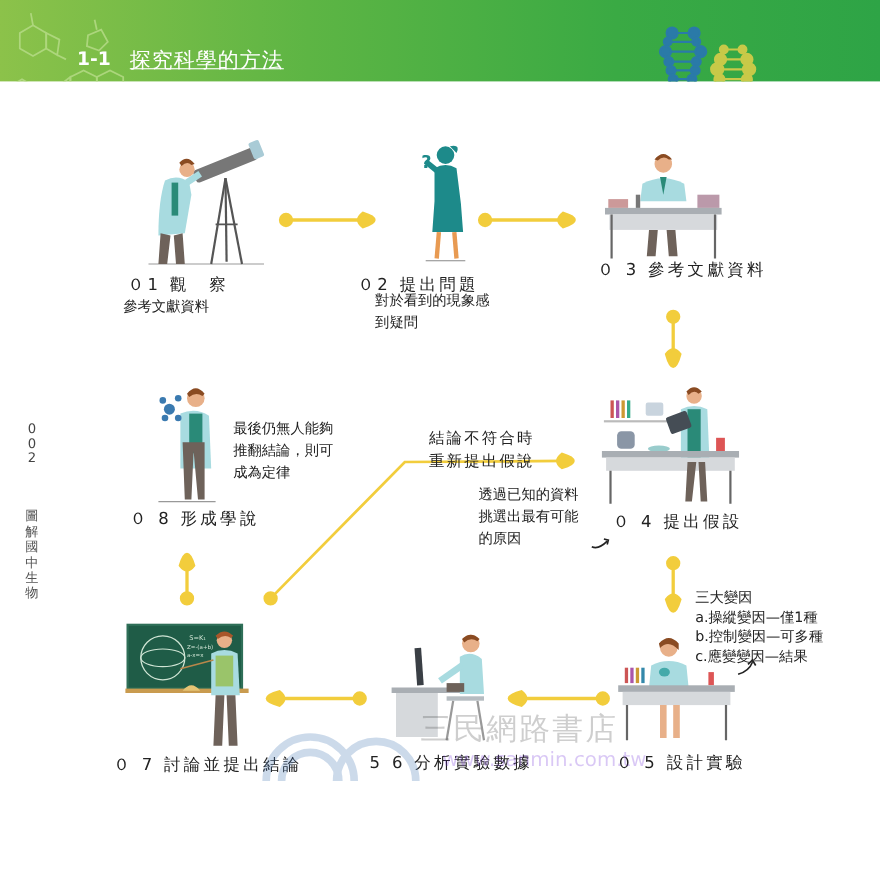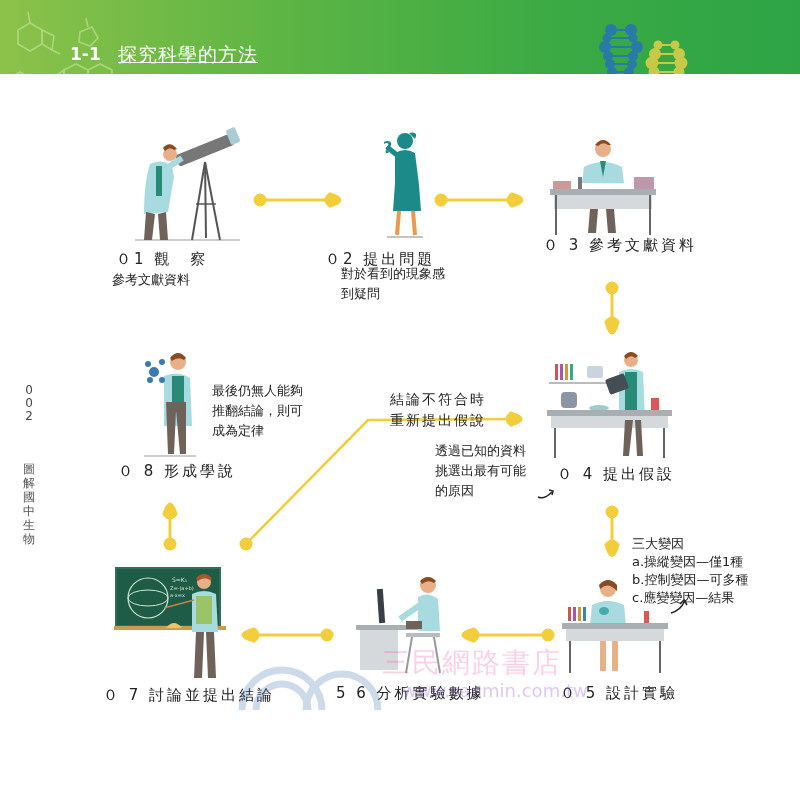--- a/index.html
+++ b/index.html
@@ -17,21 +17,21 @@
   .note { position: absolute; font-size: 13px; line-height: 20px; color: #222; white-space: pre-line; }
 
   .side { position: absolute; left: 22px; color: #444; font-size: 12px; width: 14px; text-align: center; line-height: 13px; }
   .side-num { top: 384px; }
   .side-book { top: 462px; line-height: 14px; color: #555; }
 
   .illus { position: absolute; }
   .connector { position: absolute; left: 0; top: 0; pointer-events: none; }
 
   .watermark { position: absolute; left: 232px; top: 640px; width: 360px; height: 70px; opacity: 0.25; pointer-events: none; }
-  .watermark .wm-text { position: absolute; left: 150px; top: 4px; font-size: 28px; color: #ec4899; font-family: "DejaVu Serif", serif; letter-spacing: 2px; text-align: center; }
+  .watermark .wm-text { position: absolute; left: 150px; top: 4px; font-size: 28px; color: #404040; font-family: "DejaVu Serif", serif; letter-spacing: 2px; text-align: center; }
   .watermark .wm-url { position: absolute; left: 170px; top: 40px; font-size: 18px; color: #6d28d9; }
 </style>
 </head>
 <body>
 
 <div class="header">
   <svg width="130" height="100" viewBox="0 0 130 100" style="left:0;top:0;">
     <g fill="none" stroke="#b8dc8a" stroke-width="1.6" opacity="0.8">
       <polygon points="18,30 30,23 42,30 42,44 30,51 18,44"></polygon>
       <polygon points="42,30 54,36 52,50 42,44"></polygon>

